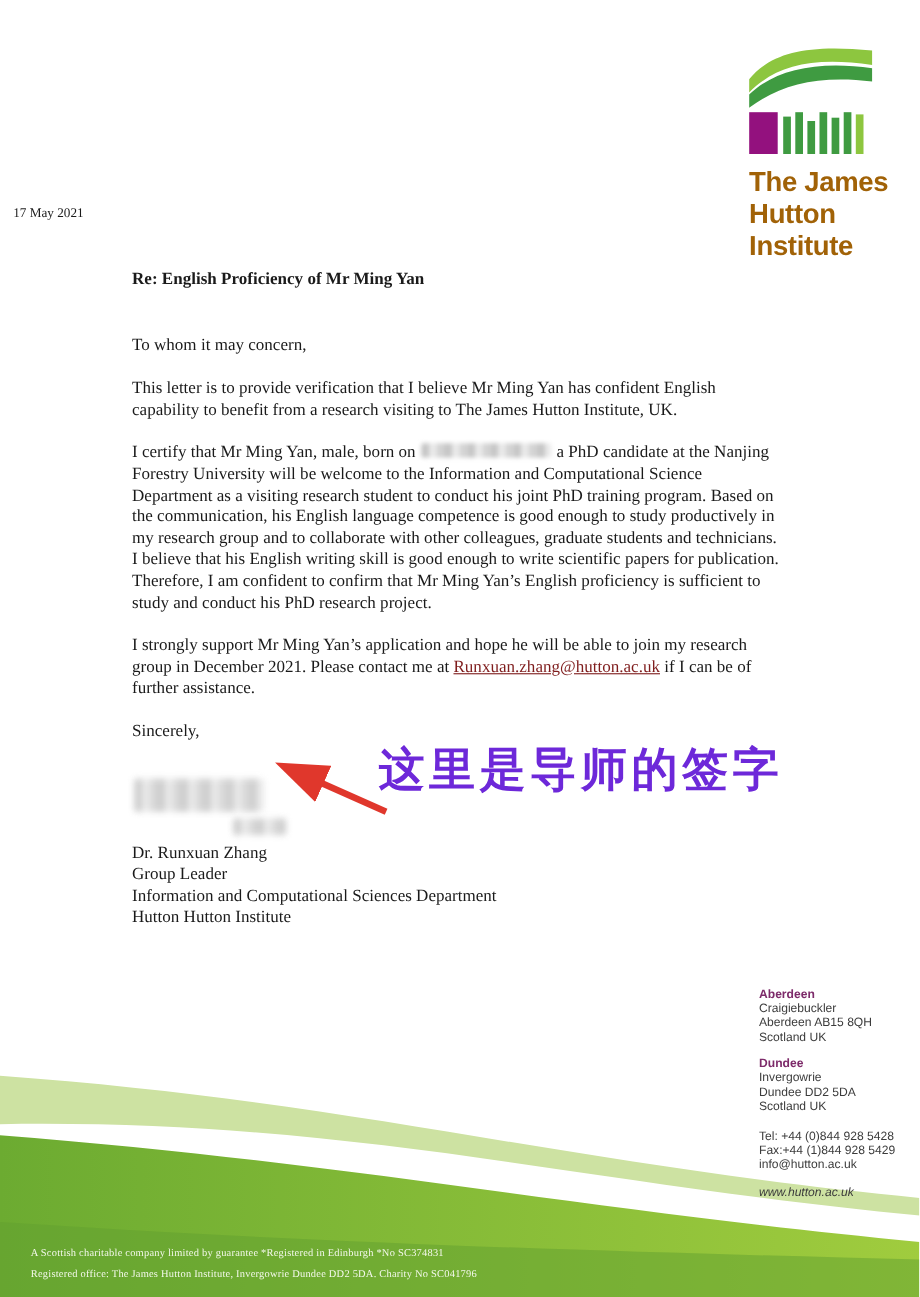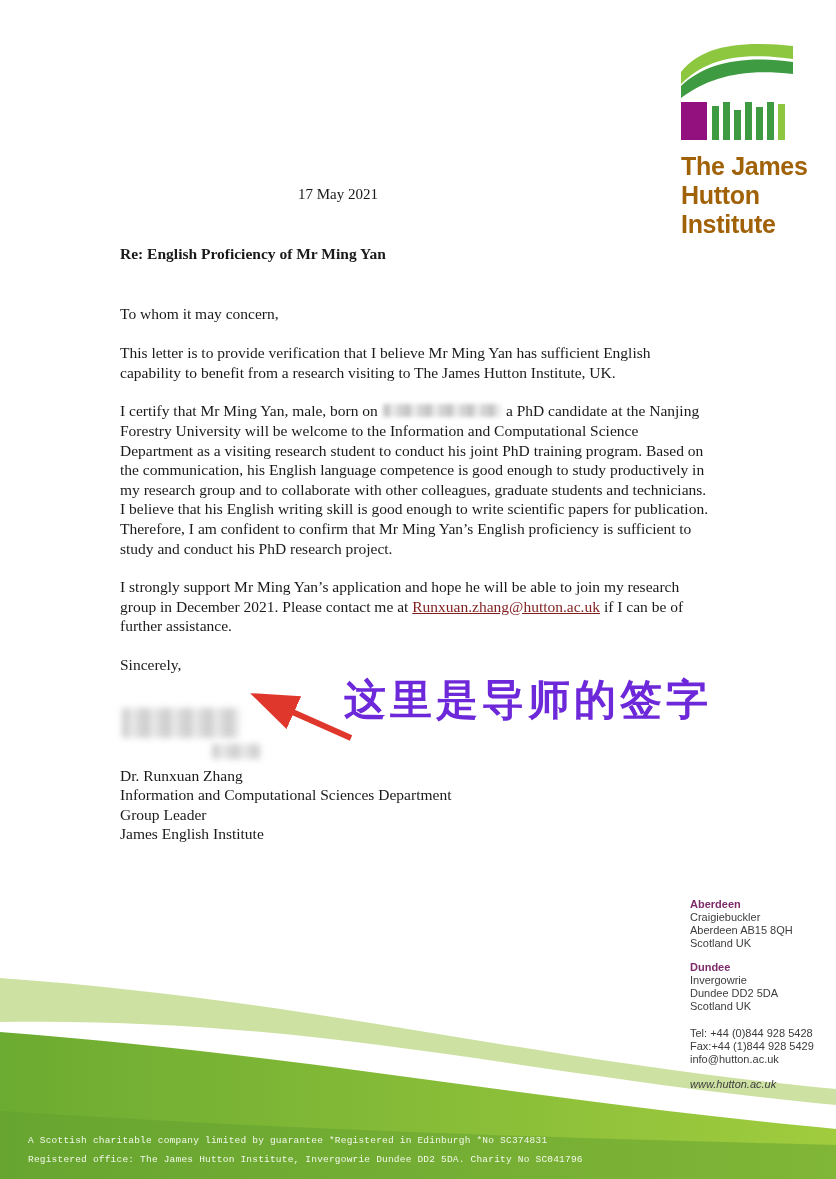--- a/index.html
+++ b/index.html
@@ -14,23 +14,24 @@
     font-family: "Liberation Serif", serif;
     color: #1a1a1a;
   }
 
   
   .date {
     position: absolute;
     top: 186px;
     left: 0;
     width: 676px;
-    text-align: center;
-    font-size: 15px;
+    text-align: left;
+    font-size: 12px;
     z-index: 1;
+    padding-left: 12px;
   }
 
   
   .logo { position: absolute; left: 681px; top: 38px; width: 130px; z-index: 1; }
   .logo-mark { display: block; width: 112px; height: 102px; }
   .logo-word {
     margin-top: 12px;
     font-family: "Liberation Sans", sans-serif;
     font-weight: 700;
     font-size: 25px;
@@ -113,21 +114,21 @@
   .contact .office { margin-bottom: 11px; }
   .contact .tele { margin-top: 14px; }
   .contact .web { margin-top: 12px; font-style: italic; }
 
   
   .legal {
     position: absolute;
     left: 28px;
     top: 1131px;
     width: 560px;
-    font-family: Liberation Mono, monospace;
+    font-family: Liberation Serif, serif;
     font-size: 9.5px;
     line-height: 19px;
     color: #f3f8ea;
     letter-spacing: 0.2px;
     z-index: 2;
   }
 </style>
 </head>
 <body>
 
@@ -151,44 +152,44 @@
     <div class="logo-word">
       <div>The James</div>
       <div>Hutton</div>
       <div>Institute</div>
     </div>
   </div>
 
   <div class="letter-body">
     <p class="subject">Re: English Proficiency of Mr Ming Yan</p>
     <p class="salutation">To whom it may concern,</p>
-    <p>This letter is to provide verification that I believe Mr Ming Yan has sufficient English capability to benefit from a research visiting to The James Hutton Institute, UK.</p>
+    <p>This letter is to provide verification that I believe Mr Ming Yan has confident English capability to benefit from a research visiting to The James Hutton Institute, UK.</p>
     <p><span>I certify that Mr Ming Yan, male, born on</span><span class="redact-inline"></span><span>a PhD candidate at the Nanjing Forestry University will be welcome to the Information and Computational Science Department as a visiting research student to conduct his joint PhD training program. Based on the communication, his English language competence is good enough to study productively in my research group and to collaborate with other colleagues, graduate students and technicians. I believe that his English writing skill is good enough to write scientific papers for publication.</span><br><span>Therefore, I am confident to confirm that Mr Ming Yan’s English proficiency is sufficient to study and conduct his PhD research project.</span></p>
     <p><span>I strongly support Mr Ming Yan’s application and hope he will be able to join my research group in December 2021. Please contact me at </span><a class="email-link">Runxuan.zhang@hutton.ac.uk</a><span> if I can be of further assistance.</span></p>
     <p class="closing">Sincerely,</p>
 
     <div class="sig-area">
       <div class="sig-blur sig-blur-1"></div>
       <div class="sig-blur sig-blur-2"></div>
       <svg class="annotation-arrow" viewBox="0 0 115 62" aria-hidden="true">
         <defs>
           <marker id="arrowhead" markerWidth="8" markerHeight="6" refX="6" refY="3" orient="auto">
             <polygon points="0 0, 8 3, 0 6" fill="#e0372c"></polygon>
           </marker>
         </defs>
         <line x1="106" y1="52" x2="16" y2="12" stroke="#e0372c" stroke-width="6" marker-end="url(#arrowhead)"></line>
       </svg>
       <div class="annotation-text">这里是导师的签字</div>
     </div>
 
     <div class="signatory">
       <div>Dr. Runxuan Zhang</div>
+      <div>Group Leader</div>
       <div>Information and Computational Sciences Department</div>
-      <div>Group Leader</div>
-      <div>James English Institute</div>
+      <div>Hutton Hutton Institute</div>
     </div>
   </div>
 
   <svg class="waves" viewBox="0 0 836 240" preserveAspectRatio="none" aria-hidden="true">
     <defs>
       <linearGradient id="ggrad" x1="0" y1="0" x2="1" y2="0">
         <stop offset="0" stop-color="#6cab31"></stop>
         <stop offset="1" stop-color="#a0cc3e"></stop>
       </linearGradient>
     </defs>

